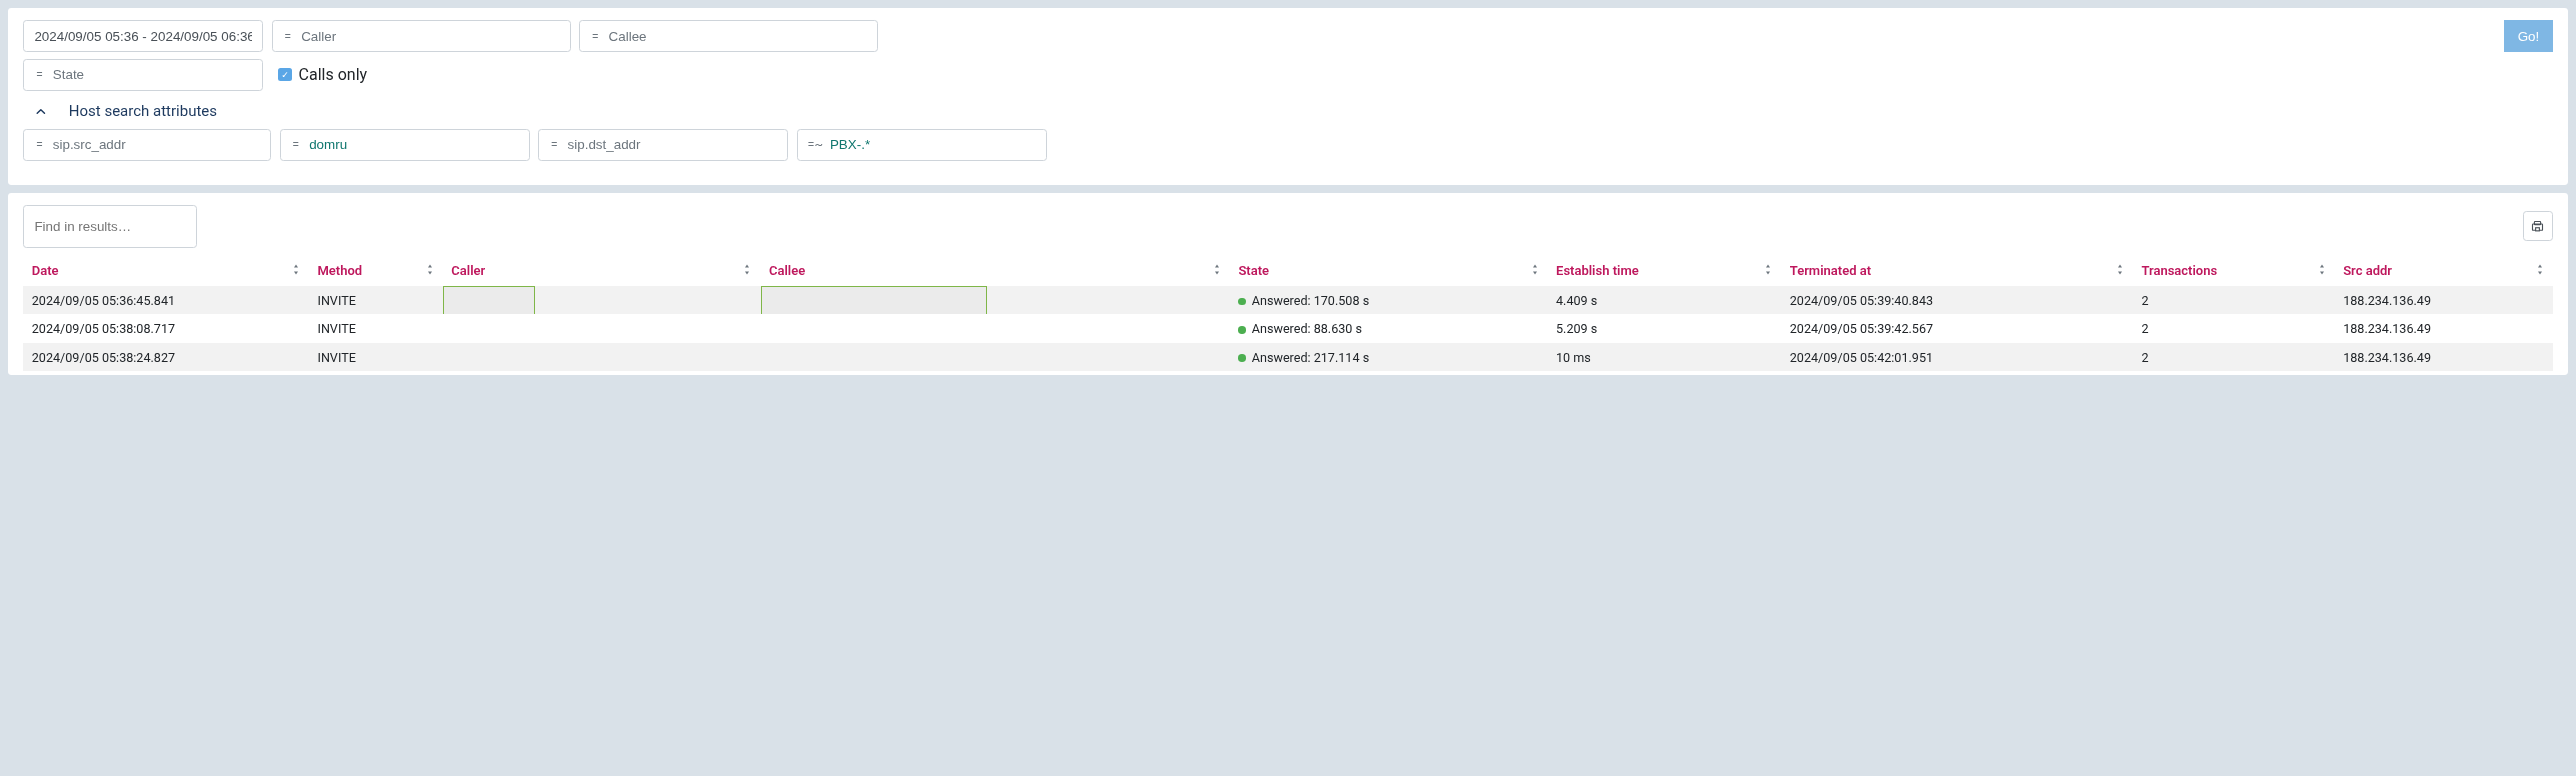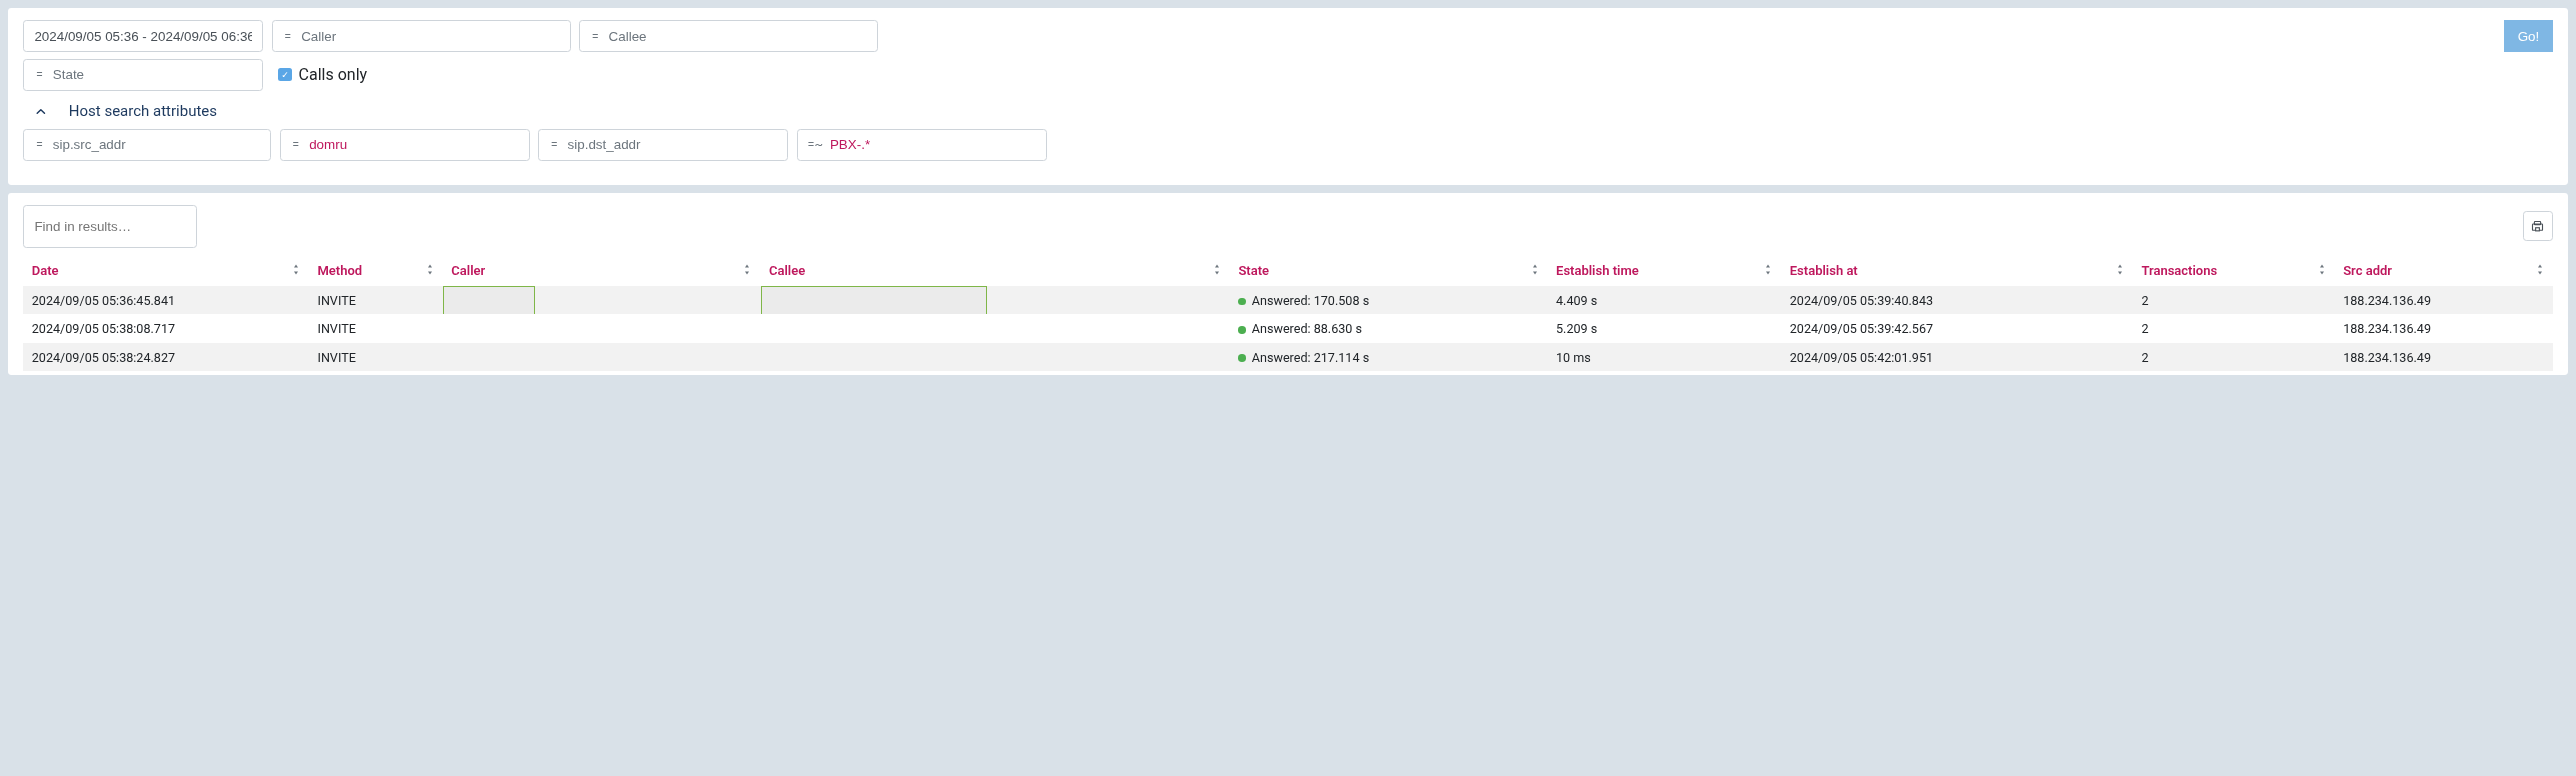--- a/index.html
+++ b/index.html
@@ -51,21 +51,21 @@
   }
   .input-wrap input {
     border: none;
     outline: none;
     font-size: 13.4px;
     color: #495057;
     background: transparent;
     width: 100%;
   }
   .input-wrap input::placeholder { color: #6c757d; }
-  .input-wrap.val input { color: #be185d; }
+  .input-wrap.val input { color: #0f766e; }
 
   .daterange { width: 240px; color:#495057;}
   .caller-filter { width: 299px; }
   .callee-filter { width: 299px; }
   .state-filter { width: 240px; }
   .host-filter-a { width: 248px; }
   .host-filter-b { width: 250px; }
   .host-filter-c { width: 250px; }
   .host-filter-d { width: 250px; }
 
@@ -299,21 +299,21 @@
         <col class="col-src">
     </colgroup>
     <thead>
       <tr>
         <th><span>Date</span><span class="sort"><span class="sort-icon"></span></span></th>
         <th><span>Method</span><span class="sort"><span class="sort-icon"></span></span></th>
         <th><span>Caller</span><span class="sort"><span class="sort-icon"></span></span></th>
         <th><span>Callee</span><span class="sort"><span class="sort-icon"></span></span></th>
         <th><span>State</span><span class="sort"><span class="sort-icon"></span></span></th>
         <th><span>Establish time</span><span class="sort"><span class="sort-icon"></span></span></th>
-        <th><span>Establish at</span><span class="sort"><span class="sort-icon"></span></span></th>
+        <th><span>Terminated at</span><span class="sort"><span class="sort-icon"></span></span></th>
         <th><span>Transactions</span><span class="sort"><span class="sort-icon"></span></span></th>
         <th><span>Src addr</span><span class="sort"><span class="sort-icon"></span></span></th>
       </tr>
     </thead>
     <tbody id="results-body" style="position:relative;">
         <tr>
           <td>2024/09/05 05:36:45.841</td>
           <td>INVITE</td>
           <td style="position: relative;">
             <div class="redact-box redact-caller"></div>

